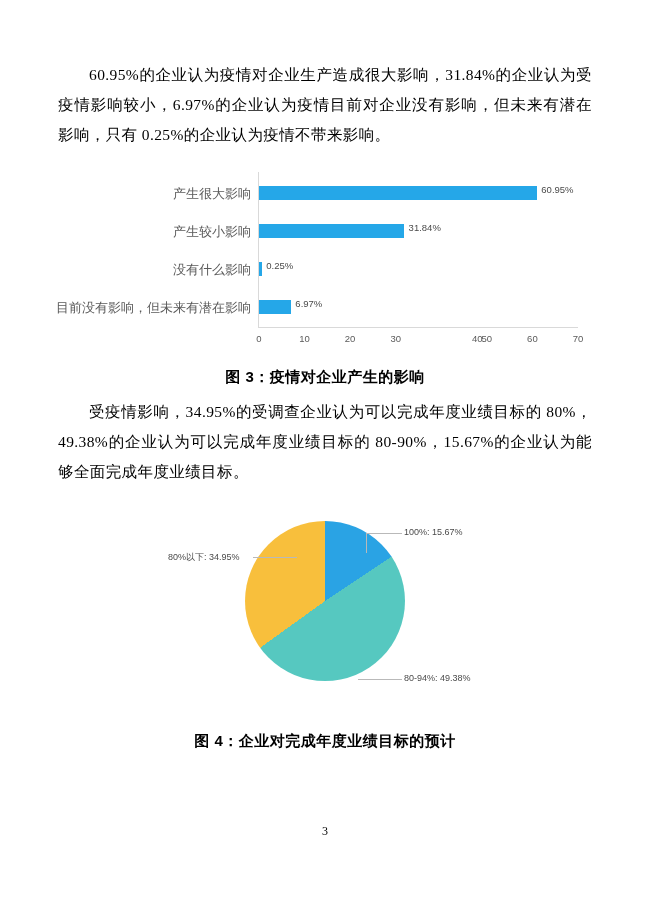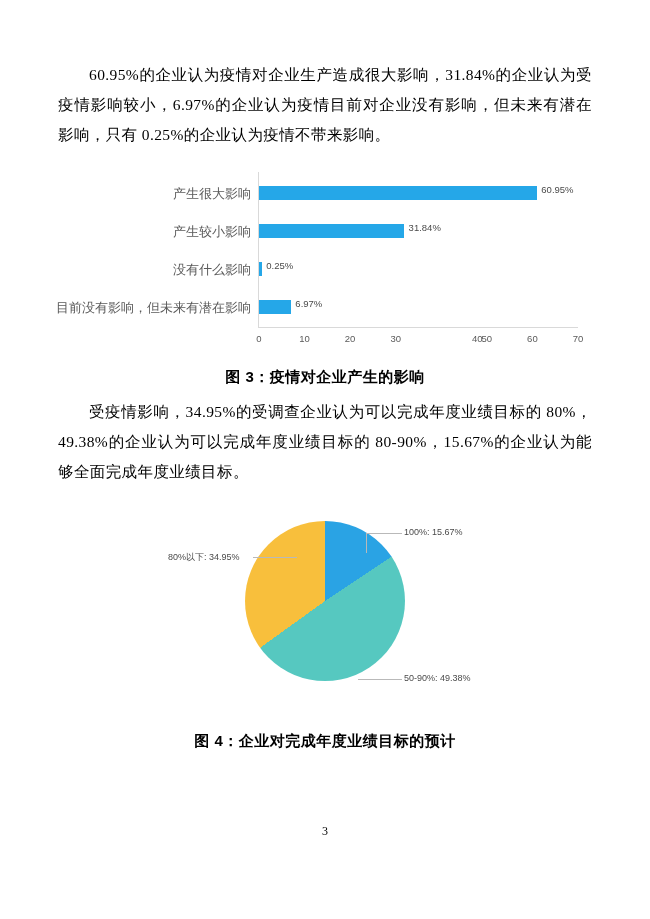--- a/index.html
+++ b/index.html
@@ -191,21 +191,21 @@
   <p class="para">受疫情影响，34.95%的受调查企业认为可以完成年度业绩目标的 80%，49.38%的企业认为可以完成年度业绩目标的 80-90%，15.67%的企业认为能够全面完成年度业绩目标。</p>
 
   <div class="pie-chart">
     <div class="pie-circle" style="background: conic-gradient(#2aa3e4 0deg 56.4deg, #56c8c0 56.4deg 234.2deg, #f8bf3c 234.2deg 360deg);"></div>
 
     <div class="leader-v" style="left:308px;top:34px;height:20px;"></div>
     <div class="leader" style="left:308px;top:34px;width:36px;"></div>
     <span class="pie-label" style="left:346px;top:28px;">100%: 15.67%</span>
 
     <div class="leader" style="left:300px;top:180px;width:44px;"></div>
-    <span class="pie-label" style="left:346px;top:174px;">50-90%: 49.38%</span>
+    <span class="pie-label" style="left:346px;top:174px;">80-94%: 49.38%</span>
 
     <div class="leader" style="left:195px;top:58px;width:44px;"></div>
     <span class="pie-label" style="left:110px;top:52px;">80%以下: 34.95%</span>
   </div>
 
   <div class="fig-caption" style="margin-top:18px;">图 4：企业对完成年度业绩目标的预计</div>
 
   <div class="page-number">3</div>
 </div>
 

